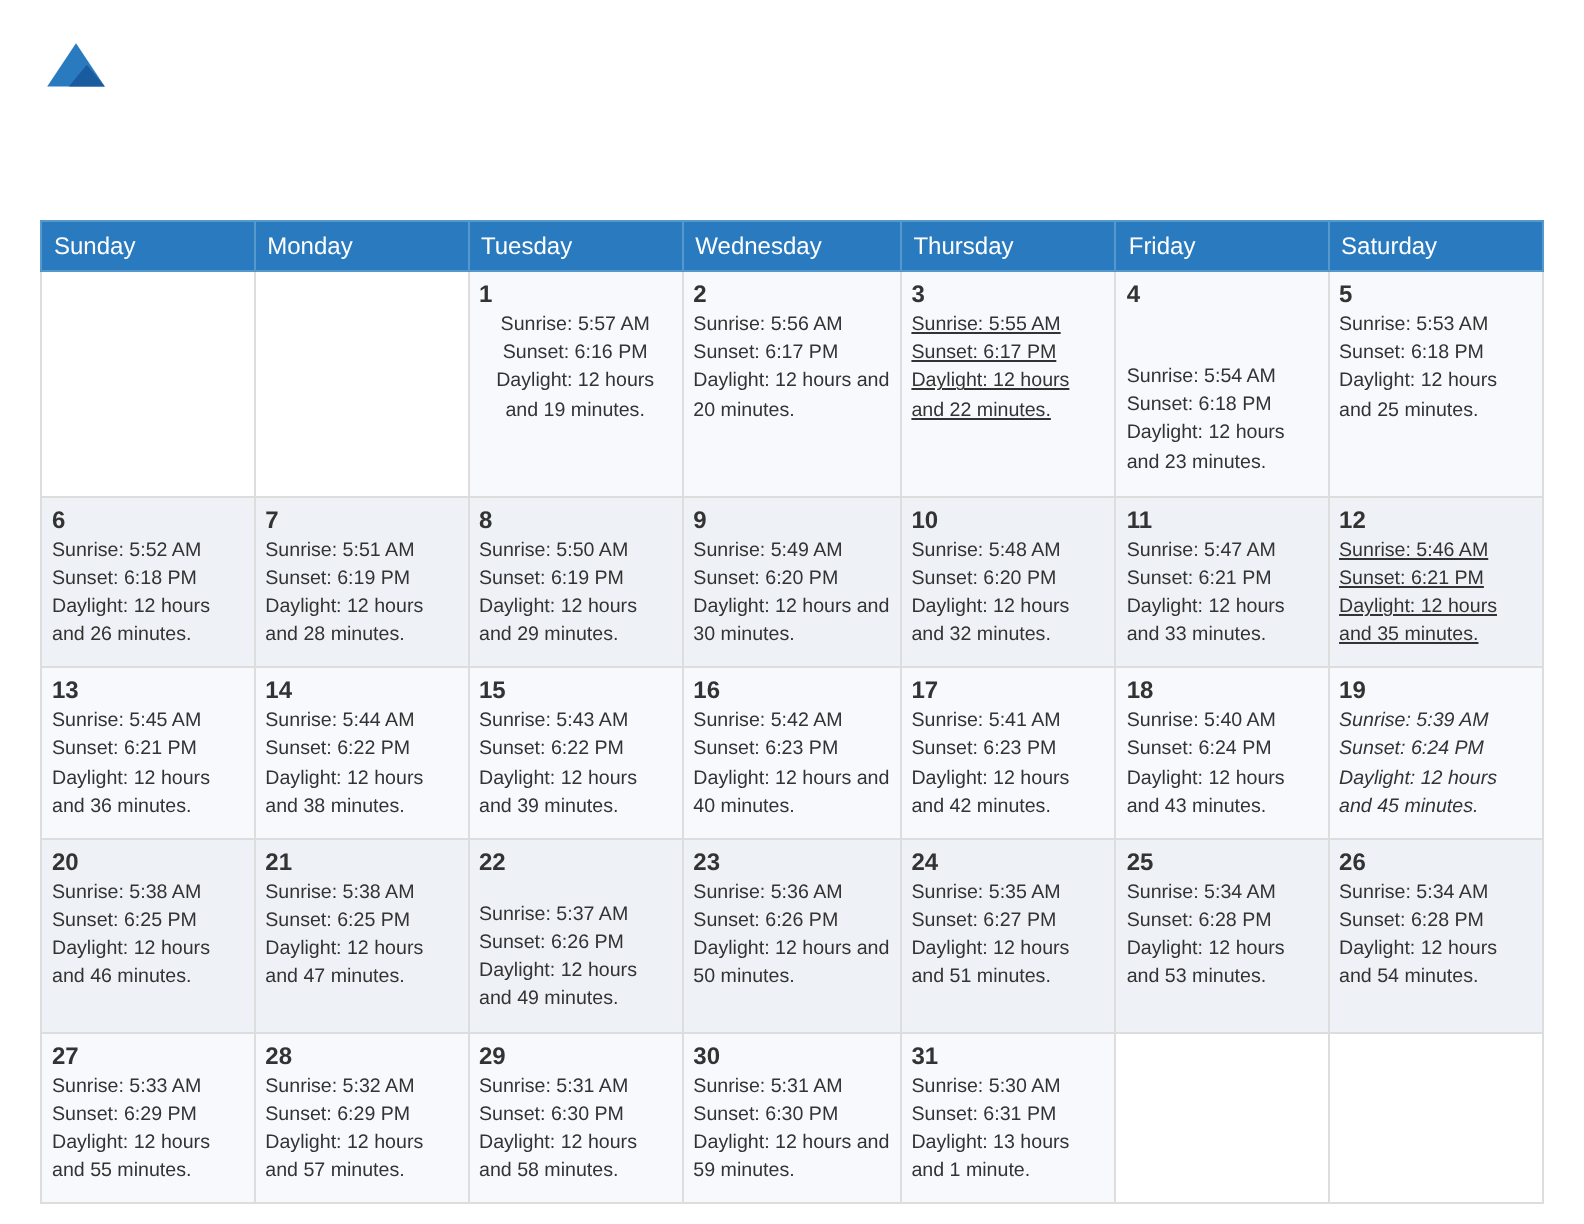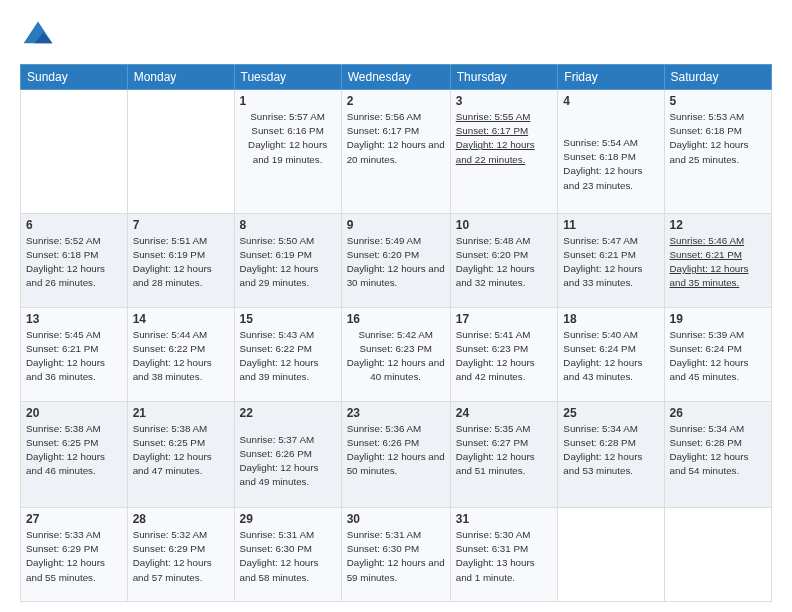--- a/index.html
+++ b/index.html
@@ -9,20 +9,21 @@
       width: 792px;
       height: 612px;
       overflow: hidden;
     }
     .page {
       width: 792px;
       height: 612px;
       padding: 18px 20px 10px 20px;
       display: flex;
       flex-direction: column;
+      gap: 46px;
     }
     .header {
       display: flex;
       justify-content: space-between;
       align-items: flex-start;
       margin-bottom: 10px;
     }
     .logo {
       display: flex;
       align-items: center;
@@ -230,39 +231,39 @@
 Daylight: 12 hours and 38 minutes.</div>
           </td>
           <td>
             <span class="day-number">15</span>
             <div class="day-info" style="white-space: pre-line;">Sunrise: 5:43 AM
 Sunset: 6:22 PM
 Daylight: 12 hours and 39 minutes.</div>
           </td>
           <td>
             <span class="day-number">16</span>
-            <div class="day-info" style="white-space: pre-line; text-align: center;">Sunrise: 5:42 AM
+            <div class="day-info" style="white-space: pre-line;">Sunrise: 5:42 AM
 Sunset: 6:23 PM
 Daylight: 12 hours and 40 minutes.</div>
           </td>
           <td>
             <span class="day-number">17</span>
             <div class="day-info" style="white-space: pre-line;">Sunrise: 5:41 AM
 Sunset: 6:23 PM
 Daylight: 12 hours and 42 minutes.</div>
           </td>
           <td>
             <span class="day-number">18</span>
             <div class="day-info" style="white-space: pre-line;">Sunrise: 5:40 AM
 Sunset: 6:24 PM
 Daylight: 12 hours and 43 minutes.</div>
           </td>
           <td>
             <span class="day-number">19</span>
-            <div class="day-info" style="white-space: pre-line;">Sunrise: 5:39 AM
+            <div class="day-info" style="white-space: pre-line; font-style: italic;">Sunrise: 5:39 AM
 Sunset: 6:24 PM
 Daylight: 12 hours and 45 minutes.</div>
           </td>
         </tr>
         <tr>
           <td>
             <span class="day-number">20</span>
             <div class="day-info" style="white-space: pre-line;">Sunrise: 5:38 AM
 Sunset: 6:25 PM
 Daylight: 12 hours and 46 minutes.</div>

